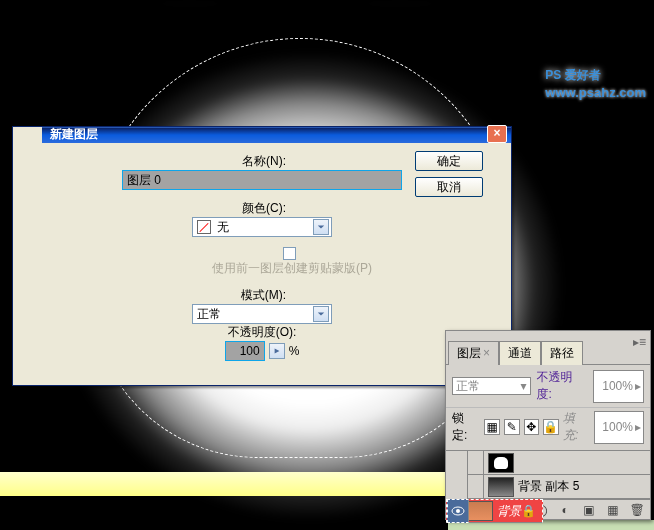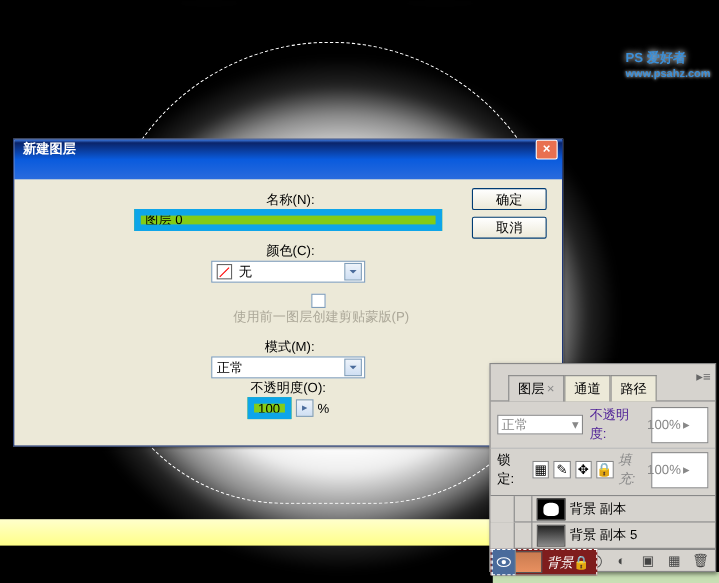--- a/index.html
+++ b/index.html
@@ -7,75 +7,75 @@
 .canvas-bg { position: absolute; inset: 0; background: #000; }
 .fur-shape { position: absolute; top: 0; left: 50px; width: 520px; height: 520px; background: radial-gradient(ellipse 280px 260px at 50% 55%, #fff 0%, #fff 45%, #eee 55%, #888 70%, #222 80%, #000 90%); filter: blur(4px); }
 .ear-l { position: absolute; top: 10px; left: 120px; width: 140px; height: 120px; background: radial-gradient(ellipse at 50% 60%, #fff 20%, #aaa 50%, #000 80%); filter: blur(6px); }
 .ear-r { position: absolute; top: 10px; left: 320px; width: 160px; height: 120px; background: radial-gradient(ellipse at 50% 60%, #fff 20%, #aaa 50%, #000 80%); filter: blur(6px); }
 .sel { position: absolute; border: 1px dashed #fff; }
 .sel1 { top: 38px; left: 90px; width: 420px; height: 420px; border-radius: 50% 50% 40% 40%; }
 .yellow-strip { position: absolute; bottom: 34px; left: 0; width: 450px; height: 24px; background: linear-gradient(#ffffcc, #ffff88); }
 
 
 .dialog { position: absolute; top: 126px; left: 12px; width: 500px; background: #ece9d8; border: 1px solid #0a246a; box-shadow: 2px 2px 2px rgba(0,0,0,.4); }
-.titlebar { height: 36px; background: linear-gradient(#3b77dd, #0a246a 8%, #0a5bdd 50%, #2a6bdd); color: #fff; display: flex; align-items: flex-start; padding: 0 4px; font-weight: bold; }
+.titlebar { height: 16px; background: linear-gradient(#3b77dd, #0a246a 8%, #0a5bdd 50%, #2a6bdd); color: #fff; display: flex; align-items: flex-end; padding: 0 4px; font-weight: bold; margin-left: 29px; }
 .titlebar .ttl { flex: 1; padding-left: 4px; }
 .closebtn { width: 20px; height: 18px; background: #e87050; border: 1px solid #fff; color: #fff; text-align: center; line-height: 14px; font-weight: bold; border-radius: 2px; }
 .dlg-body { padding: 10px 12px 14px 12px; position: relative; }
 .row { display: flex; align-items: center; margin-bottom: 10px; flex-direction: column; }
 .lbl { width: 60px; text-align: right; padding-right: 6px; }
-.txtinput { height: 20px; border: 6px solid #0ea5e9; background: #84cc16; padding: 0 4px; }
+.txtinput { height: 20px; border: 1px solid #0ea5e9; background: #a3a3a3; padding: 0 4px; }
 .name-in { width: 280px; }
 .sel-in { width: 120px; height: 20px; border: 1px solid #7f9db9; background: #fff; display: flex; align-items: center; justify-content: space-between; padding: 0 2px 0 4px; }
 .arrowbtn { width: 16px; height: 16px; border: 1px solid #7f9db9; background: linear-gradient(#eef3fa, #cfdff3); display: flex; align-items: center; justify-content: center; }
 .arrowbtn svg { width: 8px; height: 8px; }
 .cb { width: 13px; height: 13px; border: 1px solid #7f9db9; background: #fff; margin-right: 6px; }
 .dim { color: #aca899; }
 .swatch { width: 14px; height: 14px; border: 1px solid #666; margin-right: 6px; }
 .none-sw { background: #fff; position: relative; }
 .none-sw::after { content: ""; position: absolute; left: 0; top: 50%; width: 100%; border-top: 1px solid #ff0000; transform: rotate(-45deg); }
 .opac { display: flex; align-items: center; gap: 4px; }
 .opinput { width: 40px; text-align: right; }
-.btncol { position: absolute; top: 8px; right: 12px; width: 70px; }
+.btncol { position: absolute; top: 8px; right: 26px; width: 70px; }
 .winbtn { width: 68px; height: 20px; border: 1px solid #003c74; background: linear-gradient(#fff, #ece9d8); margin-bottom: 6px; text-align: center; line-height: 18px; border-radius: 2px; }
 .colrow { margin-left: 0; }
 
 
 .panel { position: absolute; top: 330px; left: 445px; width: 206px; background: #d6d3ce; border: 1px solid #888; box-shadow: 2px 2px 4px rgba(0,0,0,.5); }
-.tabs { display: flex; height: 34px; border-bottom: 1px solid #888; align-items: flex-end; padding-left: 16px; gap: 0; }
+.tabs { display: flex; height: 34px; border-bottom: 1px solid #888; align-items: flex-end; padding-left: 2px; gap: 0; }
 .tab { padding: 3px 8px; border: 1px solid #888; border-bottom: none; background: #ece9d8; position: relative; top: 1px; }
 .tab.active { background: #d6d3ce; }
 .tabx { margin-left: 2px; color: #888; }
 .panel-sub { display: flex; align-items: center; padding: 4px 6px; gap: 6px; }
 .panel-sub2 { display: flex; align-items: center; padding: 2px 6px 6px 6px; gap: 4px; border-top: 1px solid #bbb; }
 .smallsel { width: 80px; height: 18px; border: 1px solid #888; background: #fff; display: flex; align-items: center; justify-content: space-between; padding: 0 3px; color: #888; }
-.pctbox { width: 52px; height: 33px; border: 1px solid #888; background: #fff; display: flex; align-items: center; justify-content: flex-end; padding: 0 16px; color: #888; }
+.pctbox { width: 52px; height: 33px; border: 1px solid #888; background: #fff; display: flex; align-items: center; justify-content: flex-end; padding: 0 2px; color: #888; }
 .locklbl { margin-right: 2px; }
 .lockicn { width: 16px; height: 16px; border: 1px solid #888; background: #fff; display: flex; align-items: center; justify-content: center; }
 .layerlist { border-top: 1px solid #888; }
 .layer { display: flex; align-items: center; height: 24px; border-bottom: 1px solid #888; }
-.layer.sel { background: #7f1d1d; color: #fff; }
+.layer.sel { background: #ef4444; color: #fff; }
 .eyecell { width: 22px; height: 24px; border-right: 1px solid #888; display: flex; align-items: center; justify-content: center; background: #d6d3ce; }
 .eyecell.sel { background: #4a6b9b; }
 .linkcell { width: 16px; height: 24px; border-right: 1px solid #888; }
 .thumb { width: 26px; height: 20px; border: 1px solid #555; margin: 0 4px; background: #fff; }
 .thumb.mask { background: #000; position: relative; }
 .thumb.mask::after { content: ""; position: absolute; top: 3px; left: 5px; width: 14px; height: 12px; background: #fff; border-radius: 40% 40% 30% 30%; }
 .thumb.bg2 { background: linear-gradient(#222, #888); }
 .thumb.bg3 { background: linear-gradient(#c97b50, #e89060); }
 .layer .nm { flex: 1; white-space: nowrap; }
 .italic { font-style: italic; }
 .lock { margin-left: auto; margin-right: 6px; }
 .panel-foot { height: 20px; border-top: 1px solid #888; display: flex; align-items: center; padding: 0 6px; gap: 10px; justify-content: flex-end; }
 .ficn { width: 14px; height: 14px; display: flex; align-items: center; justify-content: center; color: #444; }
 .panel-menu { position: absolute; top: 4px; right: 4px; color: #666; }
 
 
-.watermark { position: absolute; top: 36px; right: 8px; color: #3b8fd8; font-size: 22px; font-weight: bold; text-shadow: 0 0 6px #fff; font-family: Arial, sans-serif; }
-.watermark .sub { font-size: 10px; color: #3b8fd8; display: block; text-align: right; text-shadow: 0 0 3px #fff; }
+.watermark { position: absolute; top: 59px; right: 8px; color: #3b8fd8; font-size: 22px; font-weight: bold; text-shadow: 0 0 6px #fff; font-family: Arial, sans-serif; }
+.watermark .sub { font-size: 13px; color: #3b8fd8; display: block; text-align: right; text-shadow: 0 0 3px #fff; }
 .strip2 { position: absolute; bottom: 0; left: 448px; right: 0; height: 10px; background: #c8dfb4; }
 </style>
 </head>
 <body>
 
 <div class="canvas-bg">
   <div class="ear-l"></div>
   <div class="ear-r"></div>
   <div class="fur-shape"></div>
   <div class="sel sel1"></div>
@@ -178,21 +178,20 @@
     <div class="pctbox">
         <span>100%</span>
         <span style="margin-left:2px;">▸</span>
       </div>
   </div>
   <div class="layerlist">
     <div class="layer">
       <div class="eyecell"></div>
       <div class="linkcell"></div>
       <div class="thumb mask"></div>
-      <span class="nm">背景 副本</span>
     </div>
     <div class="layer">
       <div class="eyecell"></div>
       <div class="linkcell"></div>
       <div class="thumb bg2"></div>
       <span class="nm">背景 副本 5</span>
     </div>
     <div class="layer sel">
       <div class="eyecell sel">
           <svg width="14" height="10">

